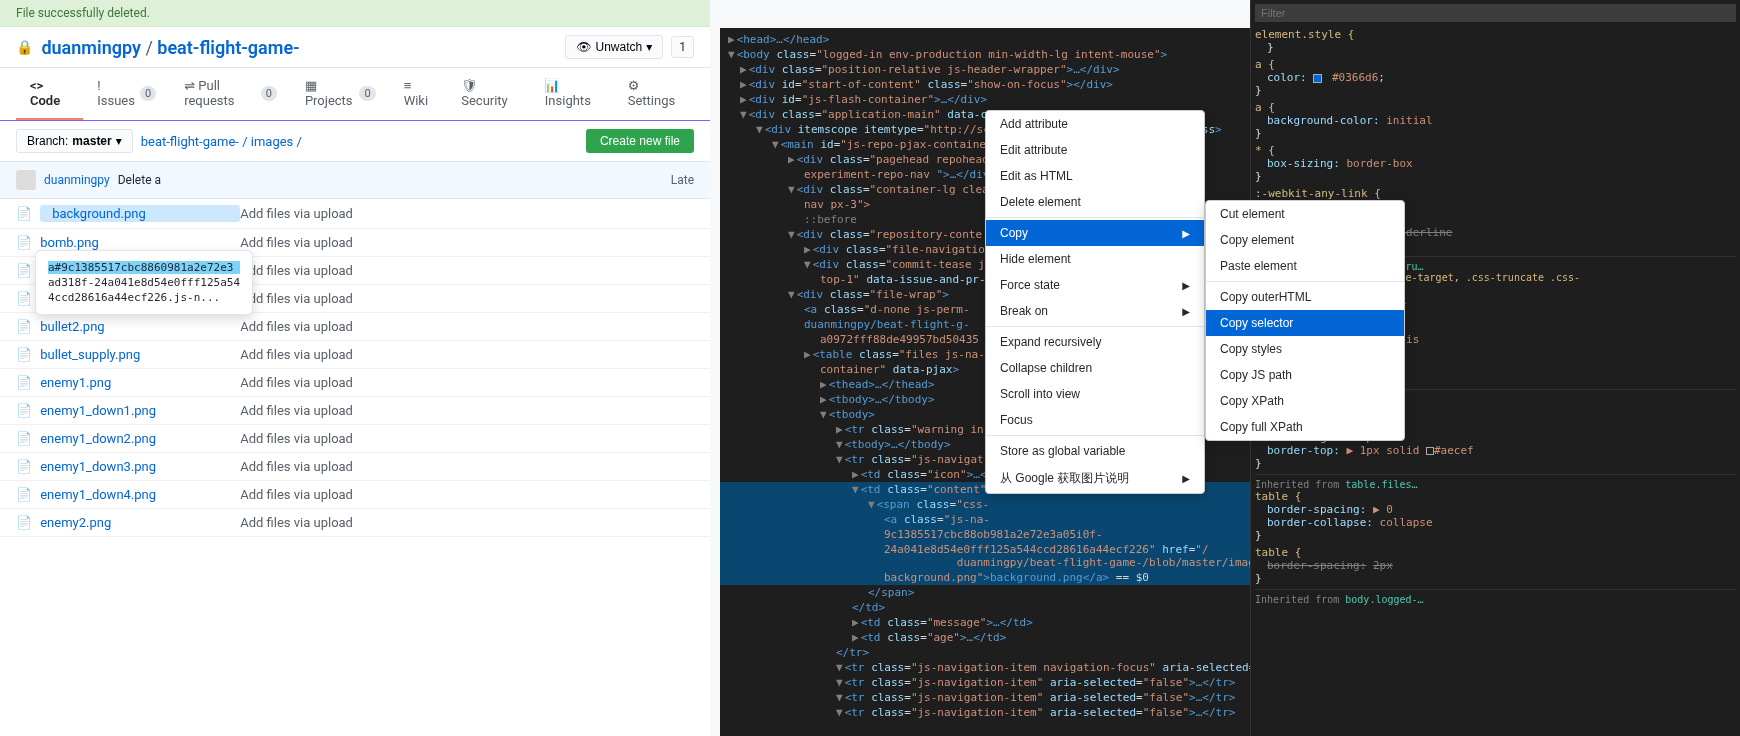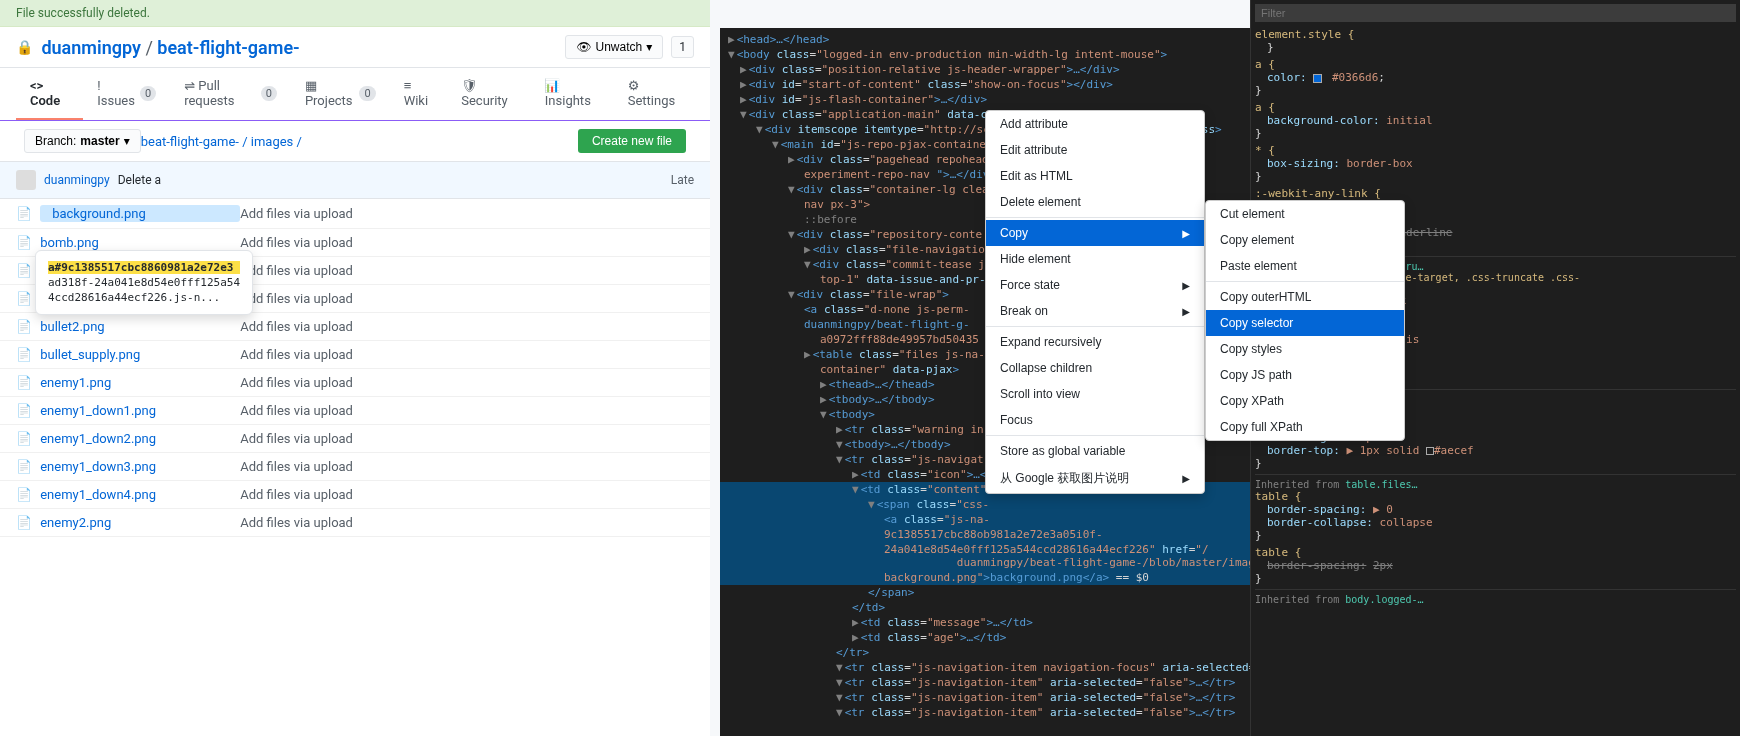--- a/index.html
+++ b/index.html
@@ -23,41 +23,41 @@
     
     .nav-tabs { background: #fff; border-bottom: 1px solid #8b5cf6; display: flex; padding: 0 16px; }
     .nav-tab { padding: 10px 14px; font-size: 13px; color: #586069; cursor: pointer; border-bottom: 2px solid transparent; display: flex; align-items: center; gap: 5px; text-decoration: none; }
     .nav-tab.active { color: #24292e; border-bottom-color: #f9826c; font-weight: 600; }
     .nav-tab .badge { background: #e1e4e8; border-radius: 10px; padding: 1px 5px; font-size: 11px; }
 
     
     .file-area { background: #fff; width: 710px; height: 736px; position: absolute; top: 0; left: 0; display: flex; flex-direction: column; }
 
     
-    .branch-bar { display: flex; align-items: center; padding: 8px 24px; border-bottom: 1px solid #e1e4e8; }
+    .branch-bar { display: flex; align-items: center; padding: 8px 16px; gap: 8px; border-bottom: 1px solid #e1e4e8; }
     .branch-btn { background: #fafbfc; border: 1px solid #e1e4e8; border-radius: 3px; padding: 4px 10px; font-size: 12px; cursor: pointer; display: flex; align-items: center; gap: 4px; }
     .breadcrumb { font-size: 13px; color: #0366d6; }
     .create-new-btn { margin-left: auto; background: #2ea44f; color: #fff; border: none; border-radius: 3px; padding: 5px 14px; font-size: 12px; cursor: pointer; }
 
     
     .file-list { flex: 1; overflow-y: auto; }
     .file-list-header { display: flex; align-items: center; padding: 8px 16px; background: #f1f8ff; border-bottom: 1px solid #e1e4e8; }
     .commit-info { display: flex; align-items: center; gap: 8px; font-size: 12px; }
     .avatar { width: 20px; height: 20px; background: #ddd; border-radius: 3px; display: inline-block; }
 
     .file-row { display: flex; align-items: center; padding: 6px 16px; border-bottom: 1px solid #f0f0f0; font-size: 13px; }
     .file-icon { margin-right: 8px; color: #586069; }
     .file-name { color: #0366d6; flex: 0 0 200px; }
     .file-name.active { background: #cce8ff; border-radius: 3px; padding: 1px 12px; }
     .file-commit { color: #586069; flex: 1; }
 
     
     .sha-tooltip { position: absolute; top: 250px; left: 35px; background: #fff; border: 1px solid #e1e4e8; border-radius: 6px; box-shadow: 0 4px 12px rgba(0,0,0,0.15); padding: 8px 12px; font-family: monospace; font-size: 11px; z-index: 100; }
     .sha-tooltip div { margin: 2px 0; }
-    .sha-highlight { background: #fde047; font-weight: bold; }
+    .sha-highlight { background: #7dd3fc; }
 
     
     .devtools { position: absolute; left: 720px; top: 0; width: 530px; height: 736px; background: #1e1e1e; color: #d4d4d4; font-family: monospace; font-size: 11px; display: flex; flex-direction: column; overflow: hidden; margin-top: 28px; }
     .devtools-html { flex: 1; overflow-y: auto; padding: 4px 0; background: #1e1e1e; }
     .html-line { padding: 1px 8px; cursor: pointer; white-space: nowrap; }
     .html-line.selected { background: #094771; }
     .html-line .expand { color: #808080; margin-right: 2px; cursor: pointer; }
     .html-line .tag { color: #569cd6; }
     .html-line .attr-name { color: #9cdcfe; }
     .html-line .attr-val { color: #ce9178; }

